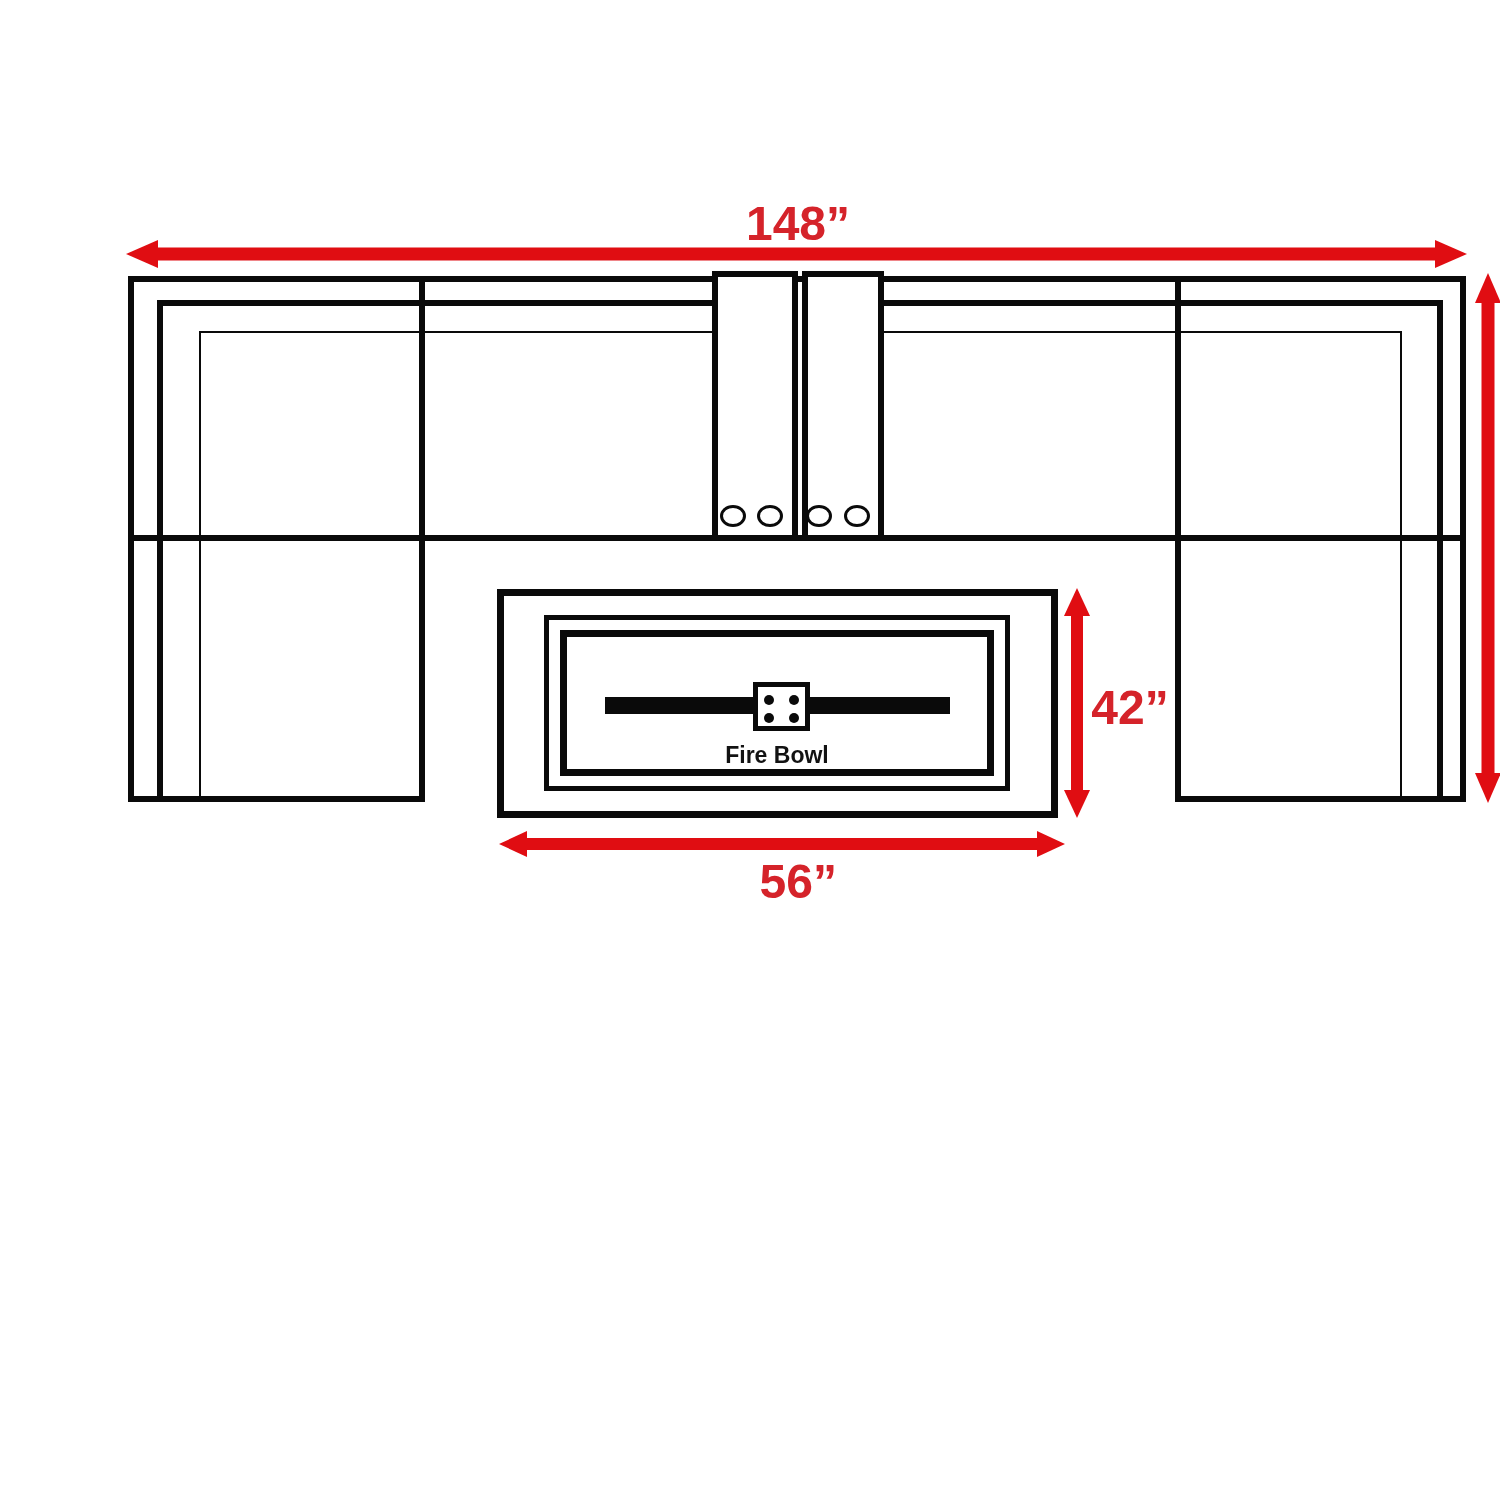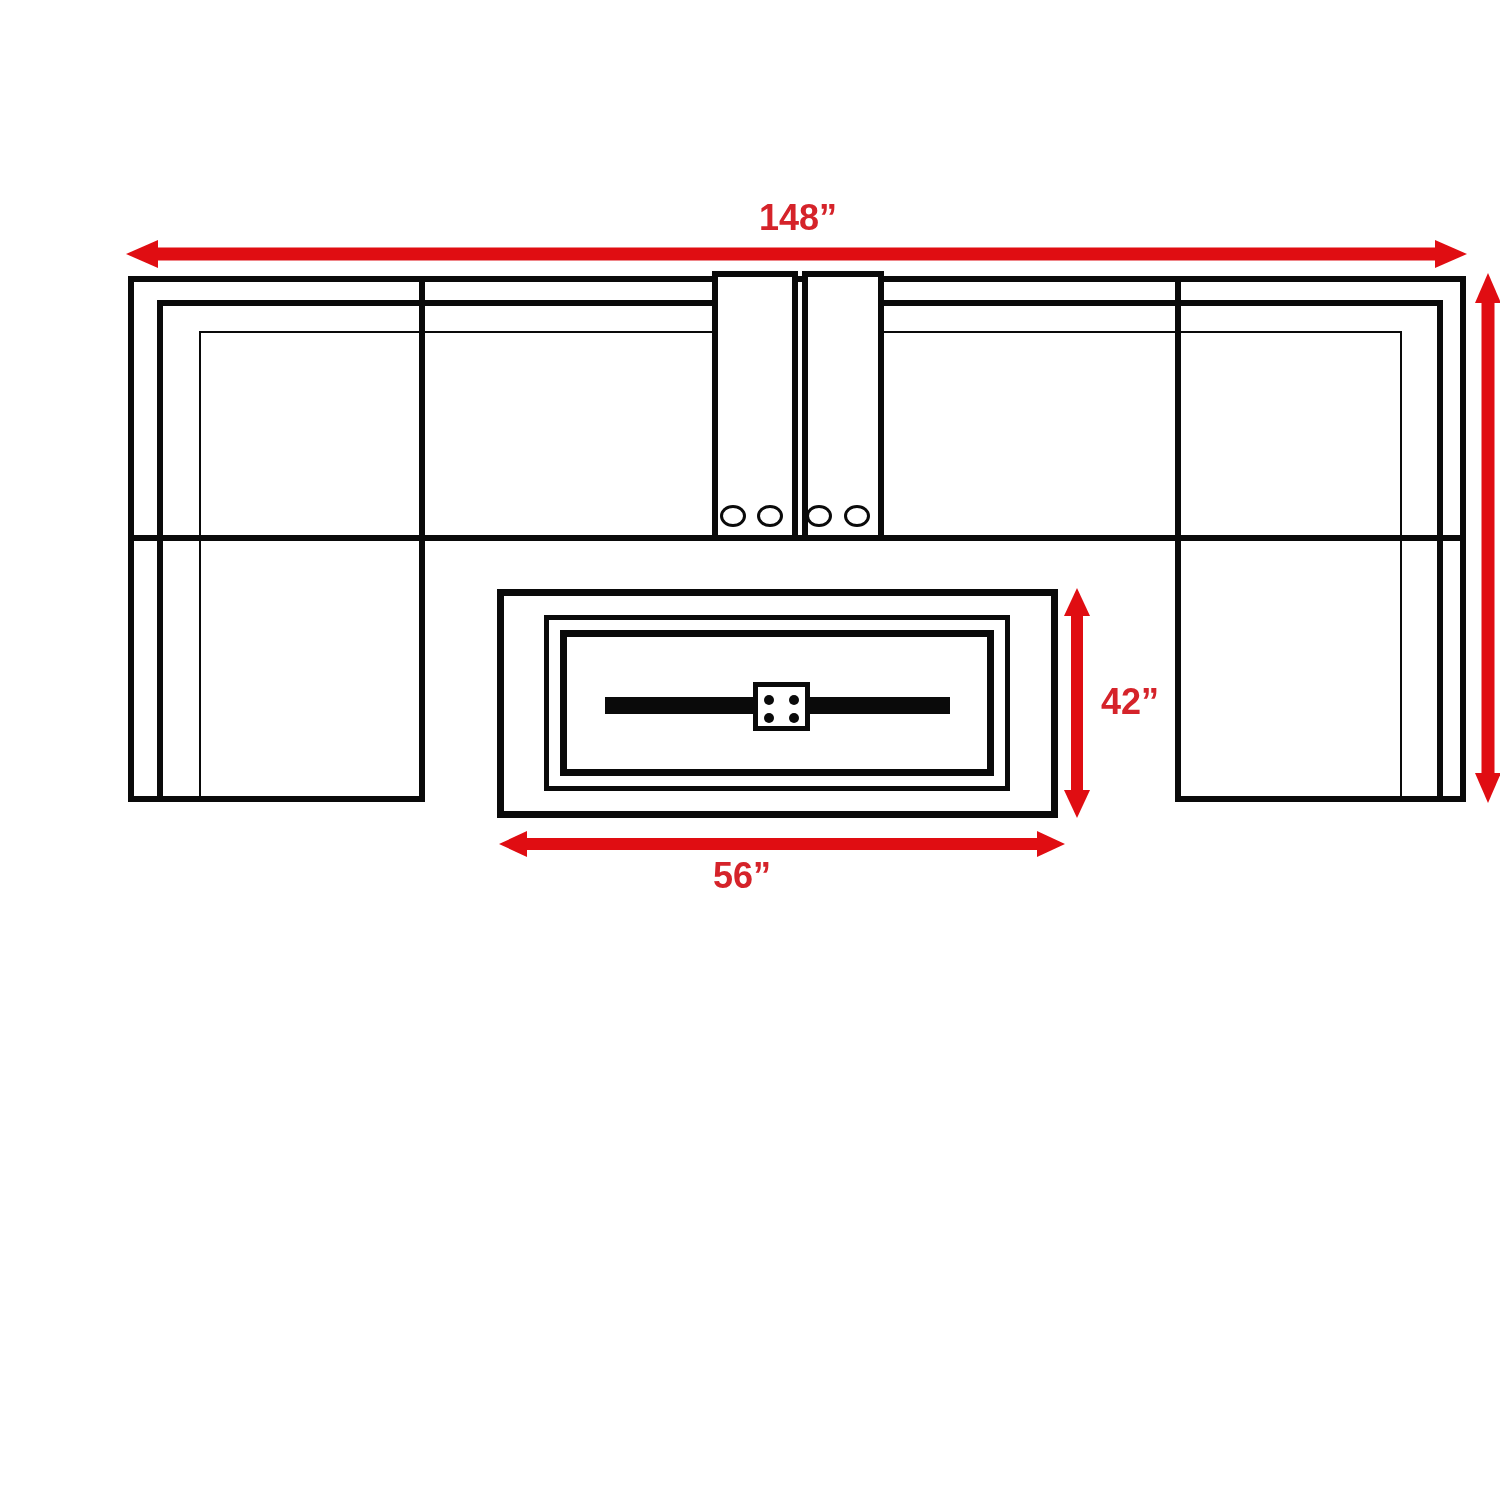--- a/index.html
+++ b/index.html
@@ -9,21 +9,21 @@
     background:#ffffff;
     font-family:"Liberation Sans", sans-serif;
     overflow:hidden;
   }
   .ln{position:absolute;background:#0a0a0a;}
   .box{position:absolute;background:#ffffff;border:6px solid #0a0a0a;box-sizing:border-box;}
   .cup{position:absolute;width:26px;height:22px;border:3px solid #0a0a0a;border-radius:50%;background:#ffffff;box-sizing:border-box;}
   .ft{position:absolute;background:#ffffff;box-sizing:border-box;border:7px solid #0a0a0a;}
   .dot{position:absolute;width:10px;height:10px;border-radius:50%;background:#0a0a0a;}
   .dimlabel{
-    position:absolute;color:#d5232a;font-weight:bold;font-size:36px;
+    position:absolute;color:#d5232a;font-weight:bold;font-size:48px;
     text-align:center;letter-spacing:0px;line-height:1;
   }
   .fblabel{
     position:absolute;color:#121212;font-weight:bold;font-size:23px;
     text-align:center;line-height:1;
   }
   svg{position:absolute;display:block;}
   .arrowfill{fill:#e00d12;stroke:none;}
   .arrowline{stroke:#e00d12;}
 </style>
@@ -59,20 +59,21 @@
 
   <div class="ft" style="left:497px;top:589px;width:561px;height:229px;border-width:7px;"></div>
   <div class="ft" style="left:544px;top:615px;width:466px;height:176px;border-width:5px;"></div>
   <div class="ft" style="left:560px;top:630px;width:434px;height:146px;border-width:7px;"></div>
   <div class="ln" style="left:605px;top:697px;width:345px;height:17px;"></div>
   <div class="box" style="left:753px;top:682px;width:57px;height:49px;border-width:5px;"></div>
   <div class="dot" style="left:764px;top:695px;"></div>
   <div class="dot" style="left:789px;top:695px;"></div>
   <div class="dot" style="left:764px;top:713px;"></div>
   <div class="dot" style="left:789px;top:713px;"></div>
+  <div class="fblabel" style="left:560px;top:744px;width:434px;">Fire Bowl</div>
 
   <svg style="left:124px;top:237px;" width="1345" height="34" viewBox="0 0 1345 34">
     <line class="arrowline" x1="28" y1="17" x2="1317" y2="17" stroke-width="13"></line>
     <polygon class="arrowfill" points="2,17 34,3 34,31"></polygon>
     <polygon class="arrowfill" points="1343,17 1311,3 1311,31"></polygon>
   </svg>
 
   <svg style="left:1473px;top:271px;" width="30" height="534" viewBox="0 0 30 534">
     <line class="arrowline" x1="15" y1="28" x2="15" y2="506" stroke-width="13"></line>
     <polygon class="arrowfill" points="15,2 2,32 28,32"></polygon>
@@ -88,15 +89,15 @@
   <svg style="left:497px;top:828px;" width="570" height="32" viewBox="0 0 570 32">
     <line class="arrowline" x1="26" y1="16" x2="544" y2="16" stroke-width="12"></line>
     <polygon class="arrowfill" points="2,16 30,3 30,29"></polygon>
     <polygon class="arrowfill" points="568,16 540,3 540,29"></polygon>
   </svg>
 
   <div class="dimlabel" style="left:728px;top:200px;width:140px;">148”</div>
 
   <div class="dimlabel" style="left:1088px;top:684px;width:84px;">42”</div>
 
-  <div class="dimlabel" style="left:672px;top:858px;width:140px;">56”</div>
+  <div class="dimlabel" style="left:697px;top:858px;width:140px;text-align:right;">56”</div>
 
 </div>
 
 </body></html>

